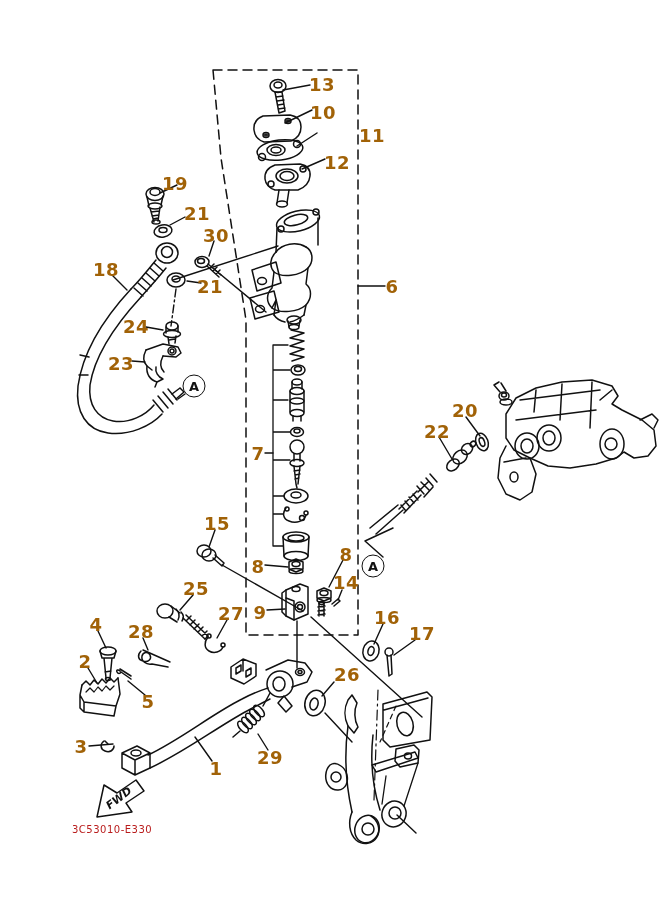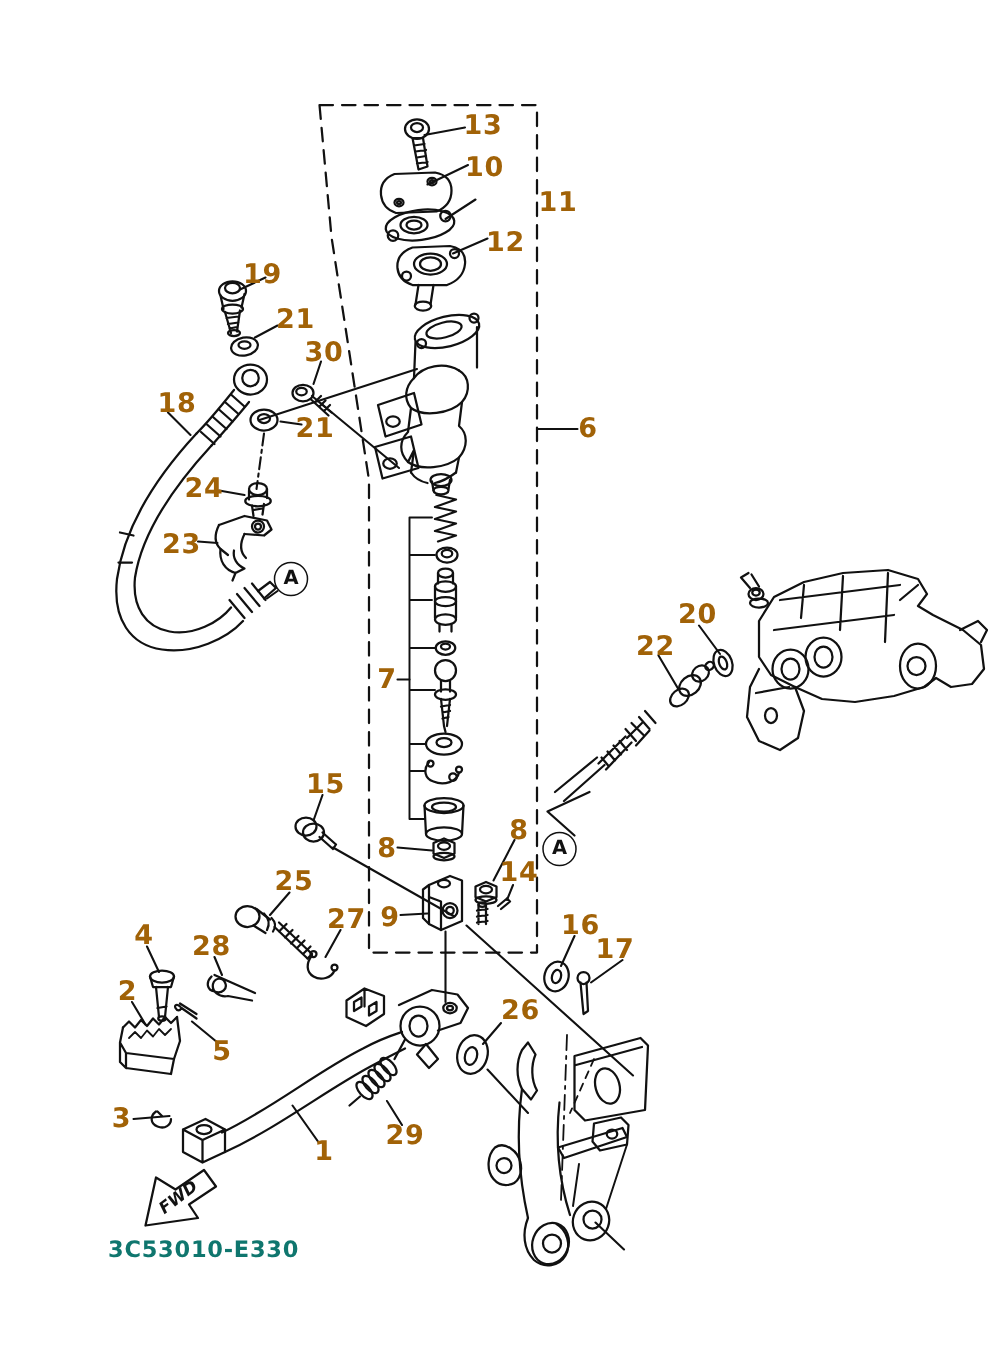--- a/index.html
+++ b/index.html
@@ -14,21 +14,21 @@
     white-space:nowrap;user-select:none;
   }
   .marker-a{
     position:absolute;transform:translate(-50%,-50%);
     width:21px;height:21px;border:1.8px solid #111;border-radius:50%;
     display:flex;align-items:center;justify-content:center;
     font-size:13px;font-weight:bold;color:#111;background:#fff;
   }
   .diagram-code{
     position:absolute;left:72px;top:824px;
-    font-size:15px;font-weight:bold;color:#0f766e;letter-spacing:0.5px;
+    font-size:10px;font-weight:normal;color:#b91c1c;letter-spacing:0.5px;
   }
 </style>
 </head>
 <body>
 
 <div id="canvas">
 
 <svg id="artwork" width="661" height="913" viewBox="0 0 661 913">
 <g stroke="#111" stroke-width="1.5" fill="none" stroke-linecap="round" stroke-linejoin="round">
 
@@ -319,21 +319,21 @@
 
   <div>
       <div class="part-label" style="left: 322px; top: 84px;">13</div>
       <div class="part-label" style="left: 323px; top: 112px;">10</div>
       <div class="part-label" style="left: 328px; top: 135px; margin-left: 44px;">11</div>
       <div class="part-label" style="left: 337px; top: 162px;">12</div>
       <div class="part-label" style="left: 392px; top: 286px;">6</div>
       <div class="part-label" style="left: 175px; top: 183px;">19</div>
       <div class="part-label" style="left: 197px; top: 213px;">21</div>
       <div class="part-label" style="left: 216px; top: 235px;">30</div>
-      <div class="part-label" style="left: 106px; top: 269px; margin-left: 12px;">18</div>
+      <div class="part-label" style="left: 106px; top: 269px;">18</div>
       <div class="part-label" style="left: 210px; top: 286px;">21</div>
       <div class="part-label" style="left: 136px; top: 326px; text-align: right;">24</div>
       <div class="part-label" style="left: 121px; top: 363px;">23</div>
       <div class="part-label" style="left: 258px; top: 453px;">7</div>
       <div class="part-label" style="left: 465px; top: 410px;">20</div>
       <div class="part-label" style="left: 437px; top: 431px;">22</div>
       <div class="part-label" style="left: 217px; top: 523px;">15</div>
       <div class="part-label" style="left: 258px; top: 566px;">8</div>
       <div class="part-label" style="left: 346px; top: 554px;">8</div>
       <div class="part-label" style="left: 260px; top: 612px;">9</div>
@@ -342,21 +342,21 @@
       <div class="part-label" style="left: 231px; top: 613px;">27</div>
       <div class="part-label" style="left: 141px; top: 631px;">28</div>
       <div class="part-label" style="left: 96px; top: 624px;">4</div>
       <div class="part-label" style="left: 85px; top: 661px;">2</div>
       <div class="part-label" style="left: 148px; top: 701px;">5</div>
       <div class="part-label" style="left: 81px; top: 746px;">3</div>
       <div class="part-label" style="left: 216px; top: 768px;">1</div>
       <div class="part-label" style="left: 270px; top: 757px;">29</div>
       <div class="part-label" style="left: 347px; top: 674px;">26</div>
       <div class="part-label" style="left: 387px; top: 617px; text-align: center;">16</div>
-      <div class="part-label" style="left: 410px; top: 633px;">17</div>
+      <div class="part-label" style="left: 422px; top: 633px;">17</div>
     </div>
 
   <div>
       <div class="marker-a" style="left: 194px; top: 386px;">A</div>
       <div class="marker-a" style="left: 373px; top: 566px;">A</div>
     </div>
 
   <div class="diagram-code">3C53010-E330</div>
 
 </div>

